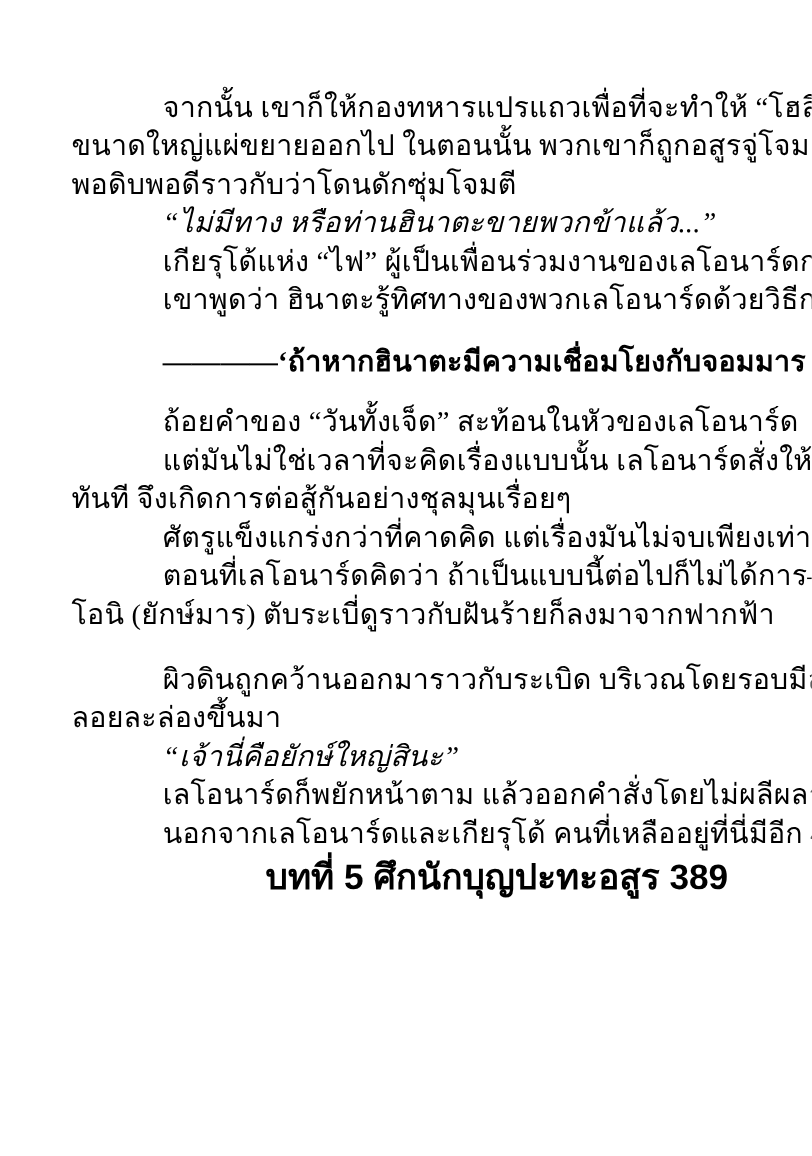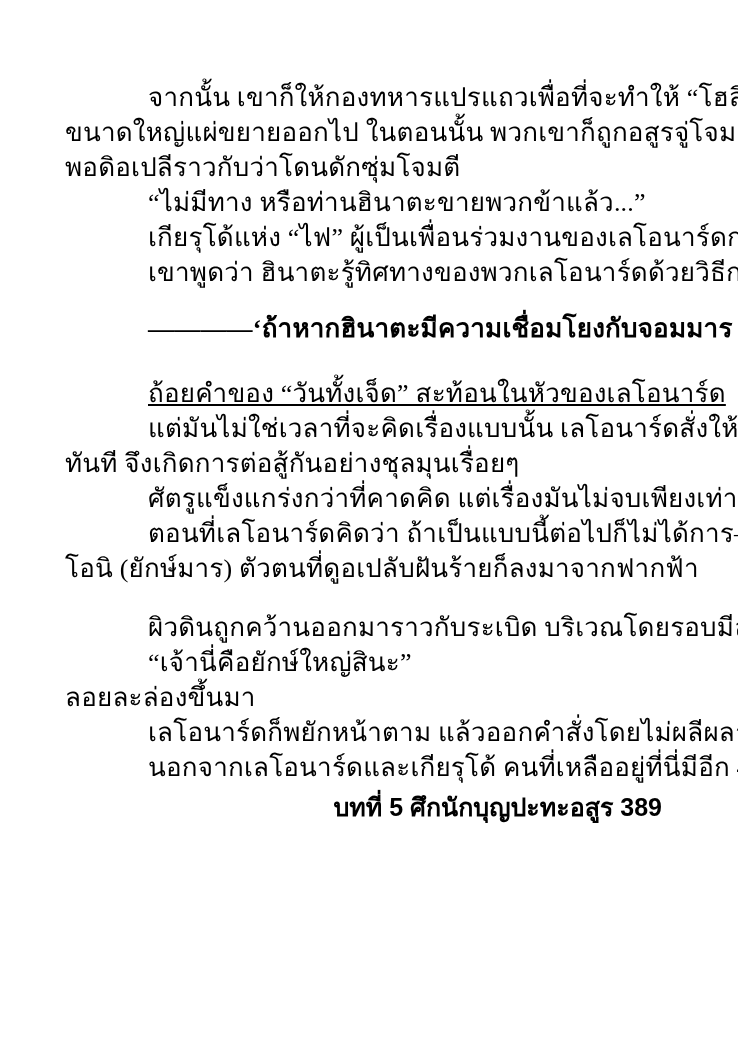--- a/index.html
+++ b/index.html
@@ -17,58 +17,58 @@
     padding: 80px 61px 0 65px;
   }
   .line {
     height: 35px;
     line-height: 35px;
     font-size: 26px;
     white-space: nowrap;
     letter-spacing: 0.2px;
   }
   .indent { text-indent: 83px; }
-  .italic { }
+  .italic { font-style: italic; }
   .bold   { font-weight: bold; }
   .gap21  { margin-top: 21px; }
   .gap24  { margin-top: 24px; }
-  .gap30  { margin-top: 30px; text-decoration: underline; }
+  .gap30  { margin-top: 20px; }
   .footer {
     margin-top: 6px;
     text-align: right;
     padding-right: 15px;
     font-family: "Liberation Sans", "DejaVu Sans", sans-serif;
     font-weight: bold;
-    font-size: 25px;
+    font-size: 32px;
     line-height: 32px;
     white-space: nowrap;
   }
 </style>
 </head>
 <body>
 
 <div class="page">
   <div class="content">
     <div class="line indent">จากนั้น เขาก็ให้กองทหารแปรแถวเพื่อที่จะทำให้ “โฮลี่ฟิลด์”</div>
     <div class="line">ขนาดใหญ่แผ่ขยายออกไป ในตอนนั้น พวกเขาก็ถูกอสูรจู่โจม ในจังหวะ</div>
-    <div class="line">พอดิอเปลีราวกับว่าโดนดักซุ่มโจมตี</div>
+    <div class="line">พอดิบพอดีราวกับว่าโดนดักซุ่มโจมตี</div>
     <div class="line indent italic">“ไม่มีทาง หรือท่านฮินาตะขายพวกข้าแล้ว...”</div>
     <div class="line indent">เกียรุโด้แห่ง “ไฟ” ผู้เป็นเพื่อนร่วมงานของเลโอนาร์ดกล่าวเช่นนั้น</div>
     <div class="line indent">เขาพูดว่า ฮินาตะรู้ทิศทางของพวกเลโอนาร์ดด้วยวิธีการบางอย่าง</div>
 
     <div class="line indent bold gap21">————‘ถ้าหากฮินาตะมีความเชื่อมโยงกับจอมมาร ฮินาตะ</div>
 
     <div class="line indent gap30">ถ้อยคำของ “วันทั้งเจ็ด” สะท้อนในหัวของเลโอนาร์ด</div>
     <div class="line indent">แต่มันไม่ใช่เวลาที่จะคิดเรื่องแบบนั้น เลโอนาร์ดสั่งให้โจมตีสกัด</div>
     <div class="line">ทันที จึงเกิดการต่อสู้กันอย่างชุลมุนเรื่อยๆ</div>
     <div class="line indent">ศัตรูแข็งแกร่งกว่าที่คาดคิด แต่เรื่องมันไม่จบเพียงเท่านั้น</div>
     <div class="line indent">ตอนที่เลโอนาร์ดคิดว่า ถ้าเป็นแบบนี้ต่อไปก็ไม่ได้การ———</div>
-    <div class="line">โอนิ (ยักษ์มาร) ตัวตนที่ดูอเปลับฝันร้ายก็ลงมาจากฟากฟ้า</div>
+    <div class="line">โอนิ (ยักษ์มาร) ตับระเบี่ดูราวกับฝันร้ายก็ลงมาจากฟากฟ้า</div>
 
     <div class="line indent gap24">ผิวดินถูกคว้านออกมาราวกับระเบิด บริเวณโดยรอบมีละอองฝุ่น</div>
+    <div class="line">ลอยละล่องขึ้นมา</div>
     <div class="line indent italic">“เจ้านี่คือยักษ์ใหญ่สินะ”</div>
-    <div class="line">ลอยละล่องขึ้นมา</div>
     <div class="line indent">เลโอนาร์ดก็พยักหน้าตาม แล้วออกคำสั่งโดยไม่ผลีผลาม</div>
     <div class="line indent">นอกจากเลโอนาร์ดและเกียรุโด้ คนที่เหลืออยู่ที่นี่มีอีก 4 คน</div>
 
     <div class="footer">บทที่ 5 ศึกนักบุญปะทะอสูร 389</div>
   </div>
 </div>
 
 </body></html>

